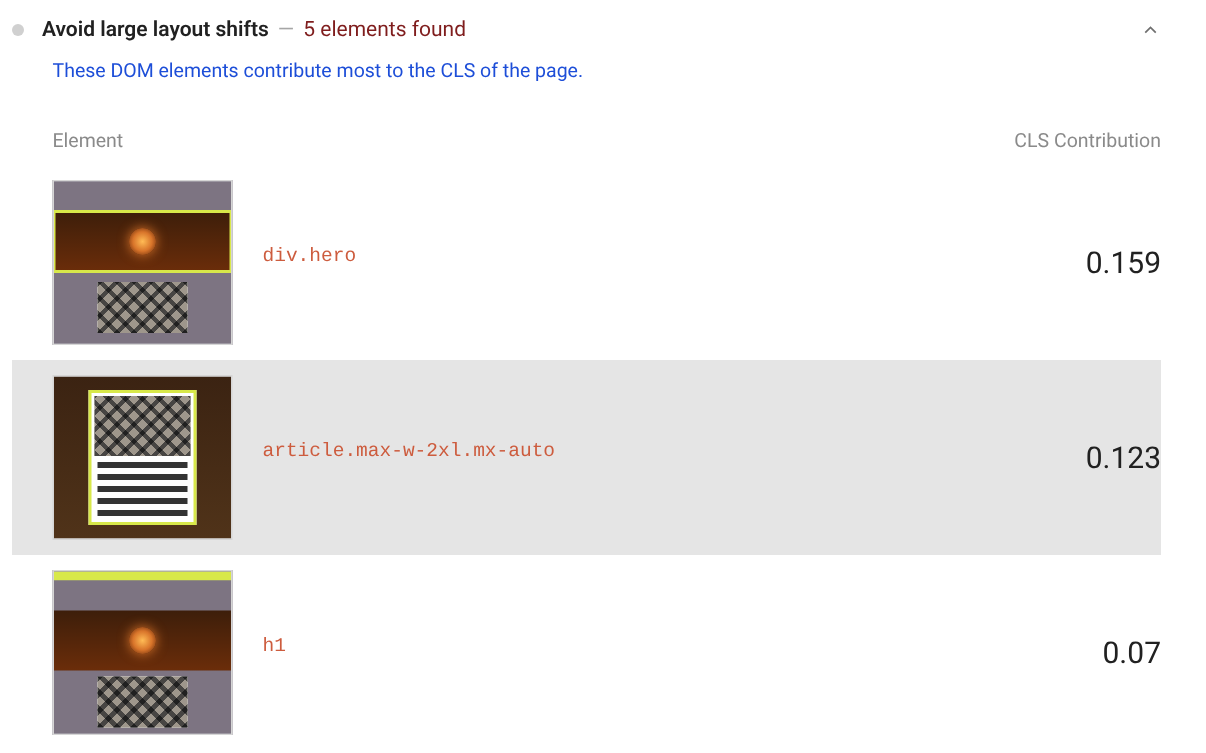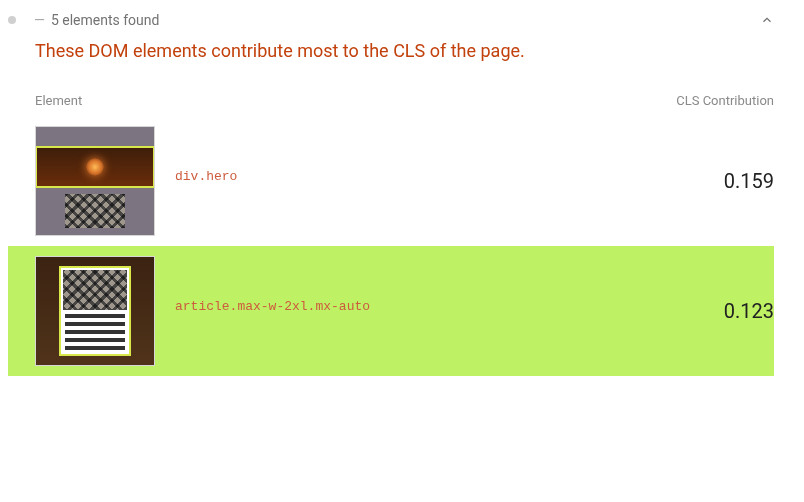--- a/index.html
+++ b/index.html
@@ -3,33 +3,33 @@
 <meta charset="utf-8">
 <style>
 * { box-sizing: border-box; margin: 0; padding: 0; }
 body { font-family: -apple-system, BlinkMacSystemFont, "Segoe UI", Roboto, sans-serif; font-size: 14px; color: #212121; background: #fff; }
 .container { max-width: 804px; padding: 8px 30px 20px 8px; }
 
 .header { display: flex; align-items: center; padding: 4px 0 12px 0; position: relative; }
 .status-dot { width: 8px; height: 8px; border-radius: 50%; background: #d0d0d0; margin-right: 12px; }
 .title { font-weight: 600; color: #212121; font-size: 14px; }
 .sep { color: #a6a6a6; margin: 0 6px; }
-.subtitle { color: #737373; font-size: 14px; }
+.subtitle { color: #7f1d1d; font-size: 14px; }
 .chevron { margin-left: auto; color: #6f6f6f; }
 .chevron svg { width: 14px; height: 14px; display: block; }
 
-.desc { padding-left: 27px; padding-bottom: 26px; color: #c2410c; font-size: 18px; }
+.desc { padding-left: 27px; padding-bottom: 26px; color: #1d4ed8; font-size: 13px; }
 
 .table-head { display: flex; padding: 6px 0 8px 27px; }
 .th-element { color: #8a8a8a; font-size: 13px; flex: 1; }
 .th-cls { color: #8a8a8a; font-size: 13px; text-align: left; }
 
 .row { display: flex; align-items: center; min-height: 110px; padding: 10px 0 10px 27px; }
 .row-odd { }
-.row-even { background: #bef264; }
+.row-even { background: #e5e5e5; }
 
 .thumb { width: 120px; height: 110px; flex: none; margin-right: 20px; background: #7d7482; display: flex; flex-direction: column; overflow: hidden; border: 1px solid #d6d6d6; }
 
 .row-body { flex: 1; display: flex; align-items: flex-end; }
 .selector { font-family: "SFMono-Regular", Consolas, "Liberation Mono", Menlo, monospace; color: #cd5c3e; font-size: 13px; align-self: flex-start; }
 .cls-value { margin-left: auto; text-align: right; color: #212121; font-size: 20px; }
 
 
 .t-top { height: 20px; background: #7d7482; }
 .t-hero { height: 40px; background: linear-gradient(180deg, #3d1e0a, #6b2d0a); position: relative; display:flex; align-items:center; justify-content:center; }
@@ -52,20 +52,21 @@
   background-blend-mode: multiply;
 }
 </style>
 </head>
 <body>
 
 <div class="container">
 
   <div class="header">
     <span class="status-dot"></span>
+    <span class="title">Avoid large layout shifts</span>
     <span class="sep">—</span>
     <span class="subtitle">5 elements found</span>
     <span class="chevron">
       <svg viewBox="0 0 24 24" fill="none" stroke="currentColor" stroke-width="2">
           <polyline points="18 15 12 9 6 15"></polyline>
         </svg>
     </span>
   </div>
 
   <div class="desc">These DOM elements contribute most to the CLS of the page.</div>
@@ -107,14 +108,32 @@
             <div class="t2-text"></div>
         </div>
       </div>
     </div>
     <div class="row-body">
       <span class="selector">article.max-w-2xl.mx-auto</span>
       <span class="cls-value">0.123</span>
     </div>
   </div>
 
+  <div class="row row-odd">
+    <div class="thumb">
+      <div class="hl-h1"></div>
+      <div class="t-top"></div>
+      <div class="t-hero">
+          <div class="t-hero-glow"></div>
+        </div>
+      <div class="t-bottom">
+          <div class="t-tiles">
+            <div class="tiles-pattern"></div>
+          </div>
+        </div>
+    </div>
+    <div class="row-body">
+      <span class="selector">h1</span>
+      <span class="cls-value">0.07</span>
+    </div>
+  </div>
 
 </div>
 
 </body></html>

